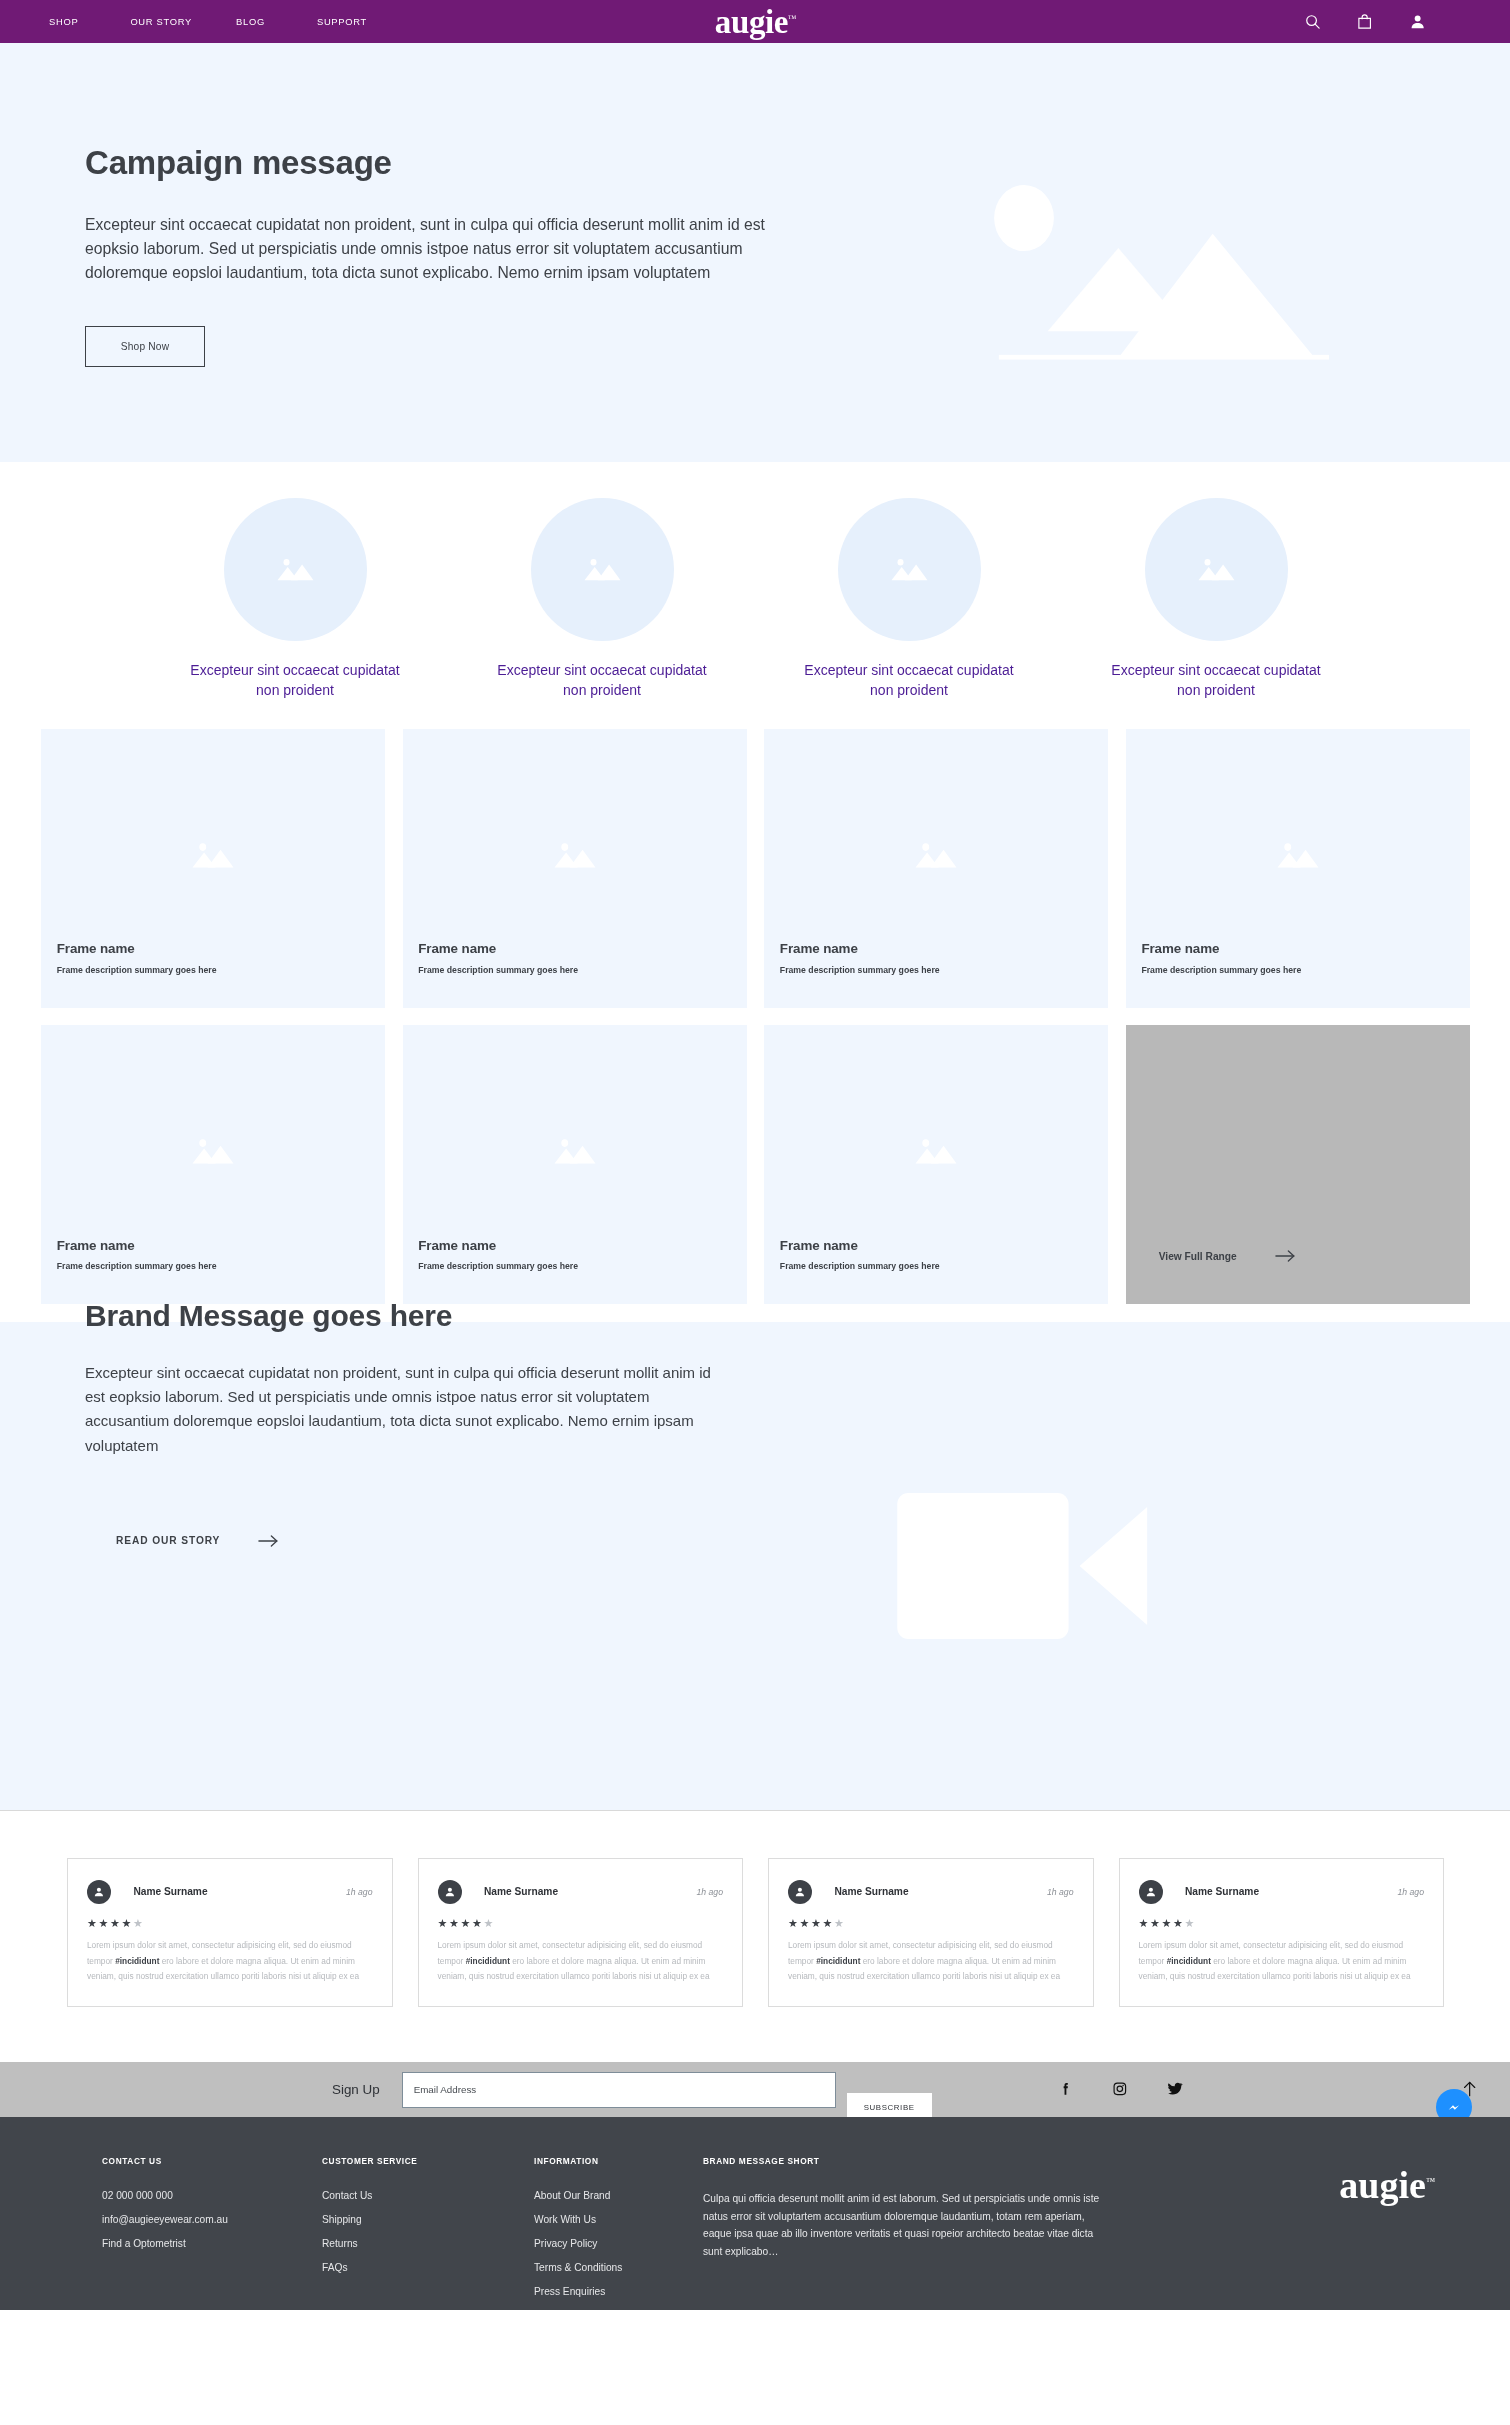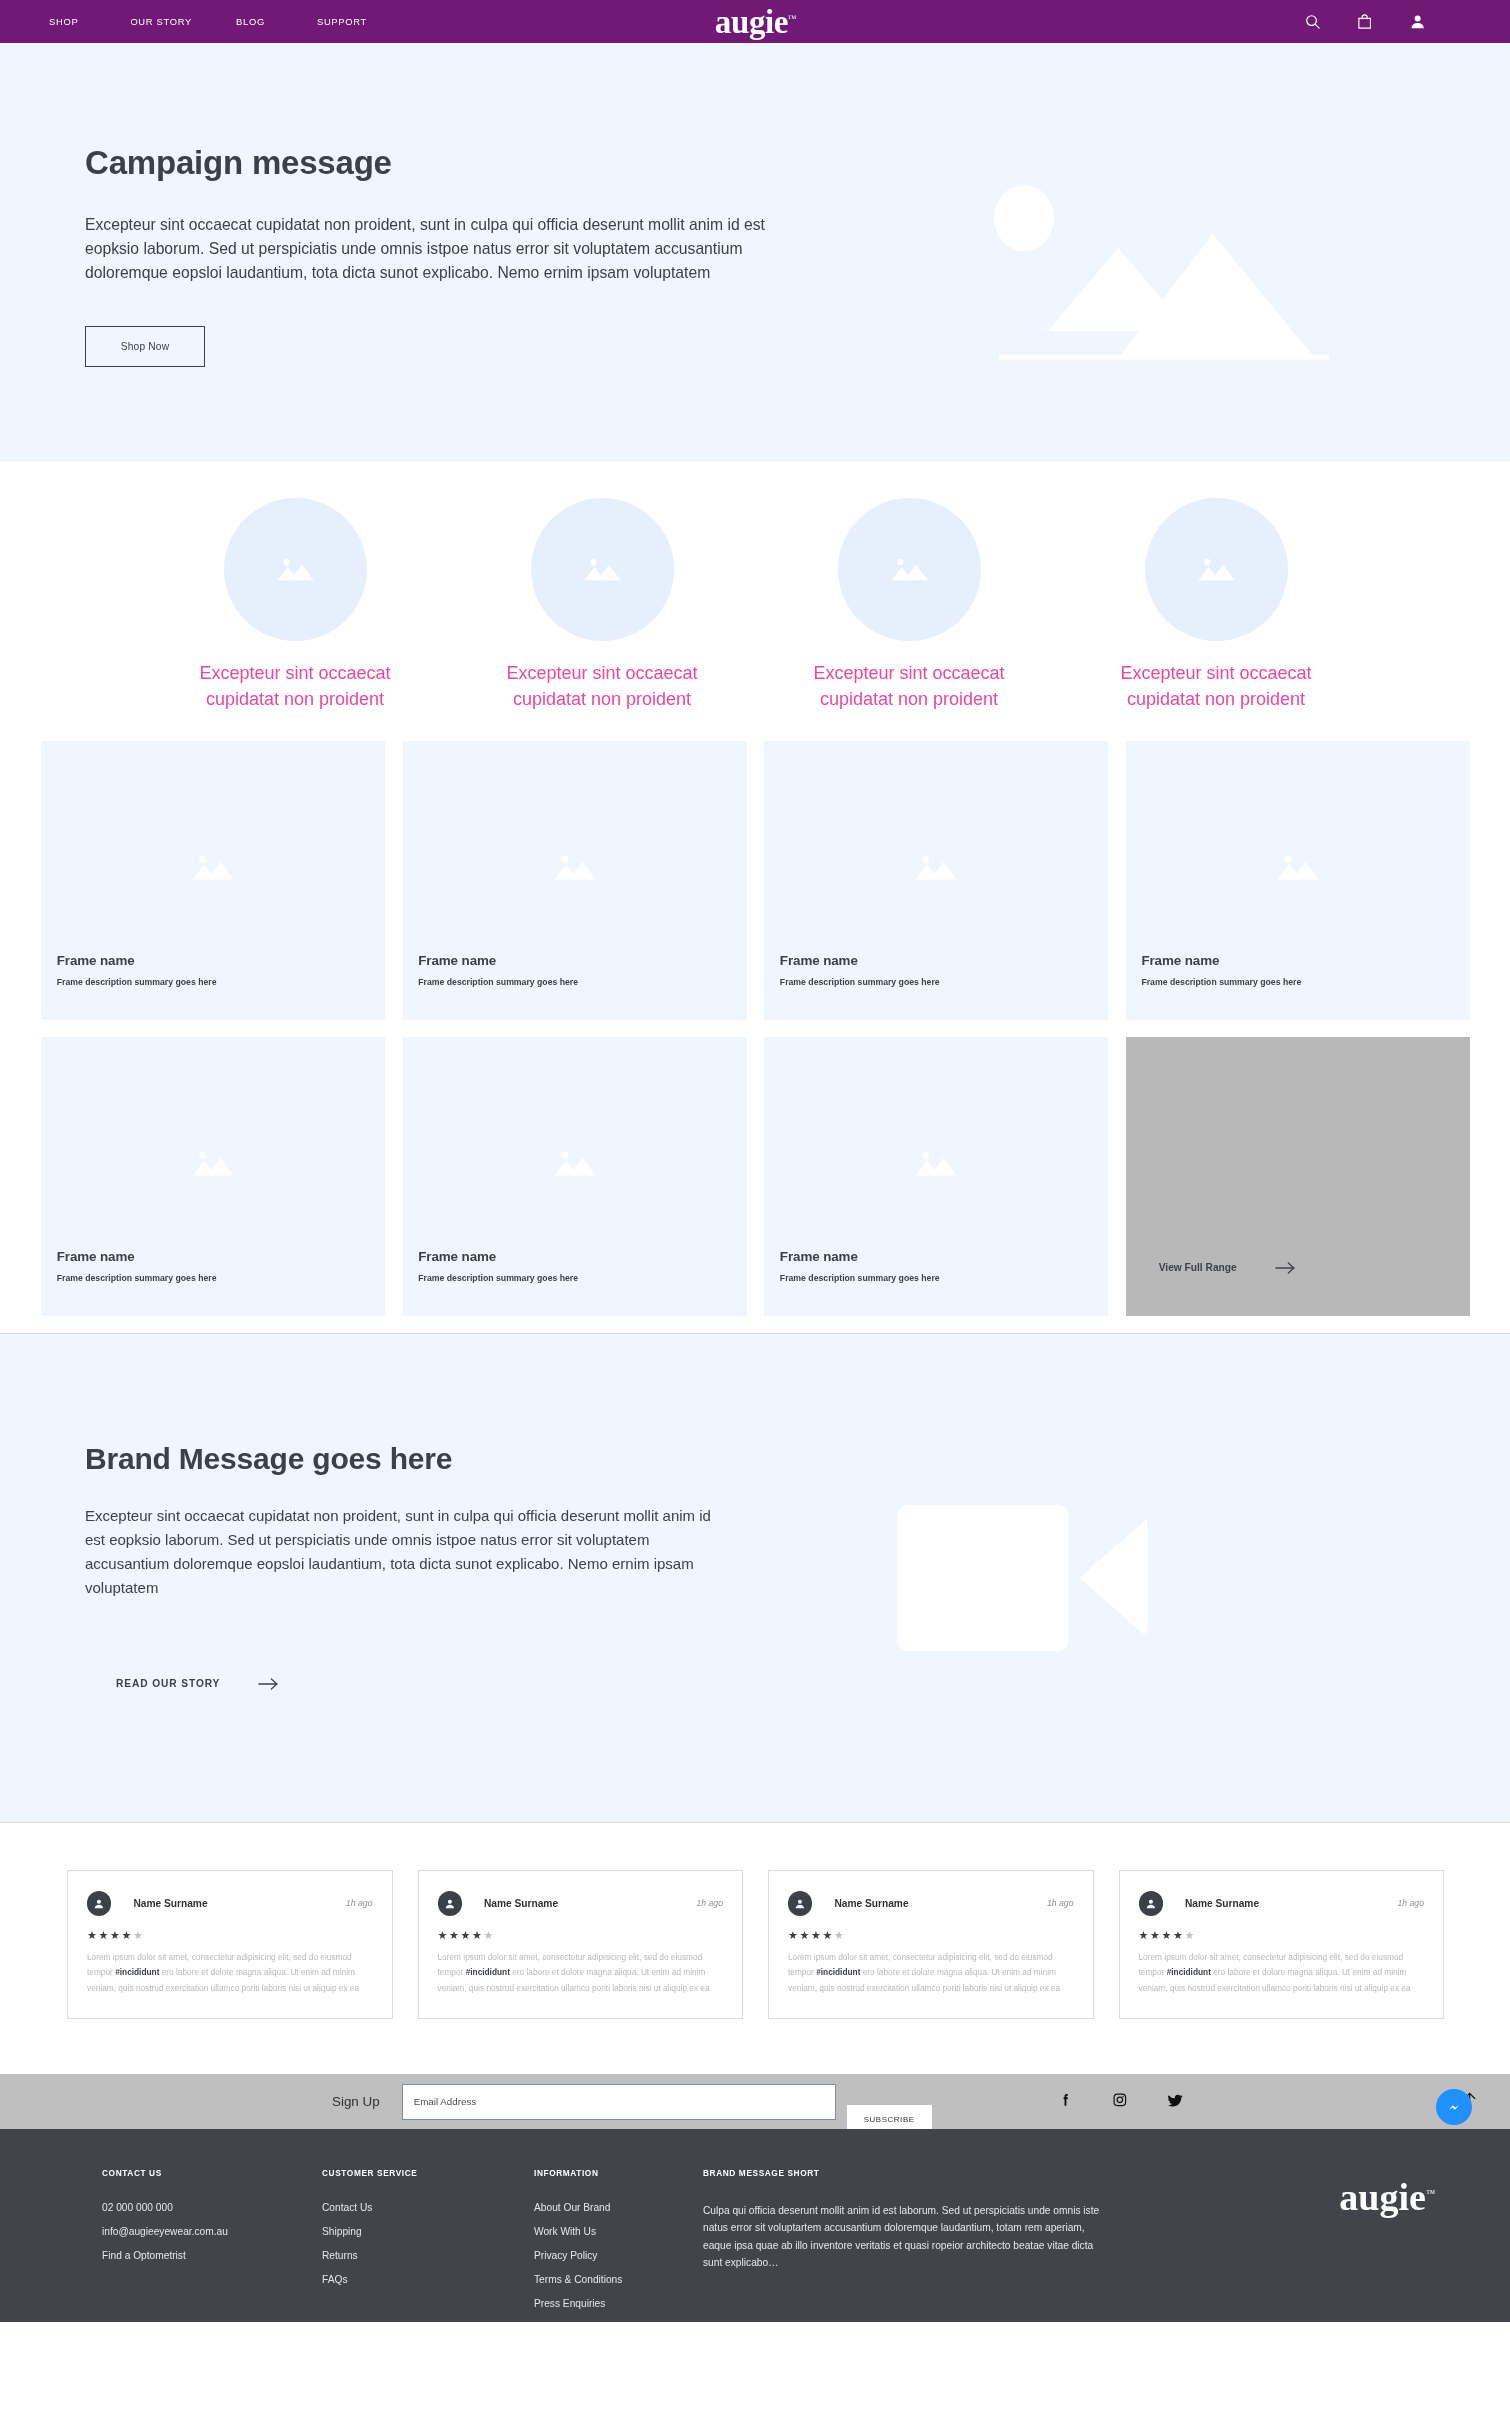--- a/index.html
+++ b/index.html
@@ -133,23 +133,23 @@
     width: 143px;
     height: 143px;
     border-radius: 50%;
     background: #e6f0fc;
     margin: 0 auto 19px auto;
     display: flex;
     align-items: center;
     justify-content: center;
   }
   .circle-label {
-    font-size: 18px;
+    font-size: 14px;
     line-height: 1.45;
-    color: #ec4899;
+    color: #4c1d95;
     max-width: 228px;
     margin: 0 auto;
   }
 
   
   .grid-wrap {
     padding: 7.9px 41px 0 41px;
   }
   .grid-row {
     display: flex;
@@ -205,21 +205,21 @@
   .arrow-r { width: 20.5px; height: 14px; }
 
   
   .divider { height: 0.8px; background: #d9d9d9; width: 100%; }
   .brand {
     background: #f0f6fe;
     height: 488px;
     position: relative;
     padding: 0 85px;
     display: flex;
-    align-items: center;
+    align-items: flex-start;
   }
   .brand-left { width: 645px; margin-top: -23.6px; }
   .brand-title {
     font-size: 30px;
     font-weight: 700;
     color: #3d4147;
     margin-bottom: 28px;
     letter-spacing: -0.2px;
   }
   .brand-body {

